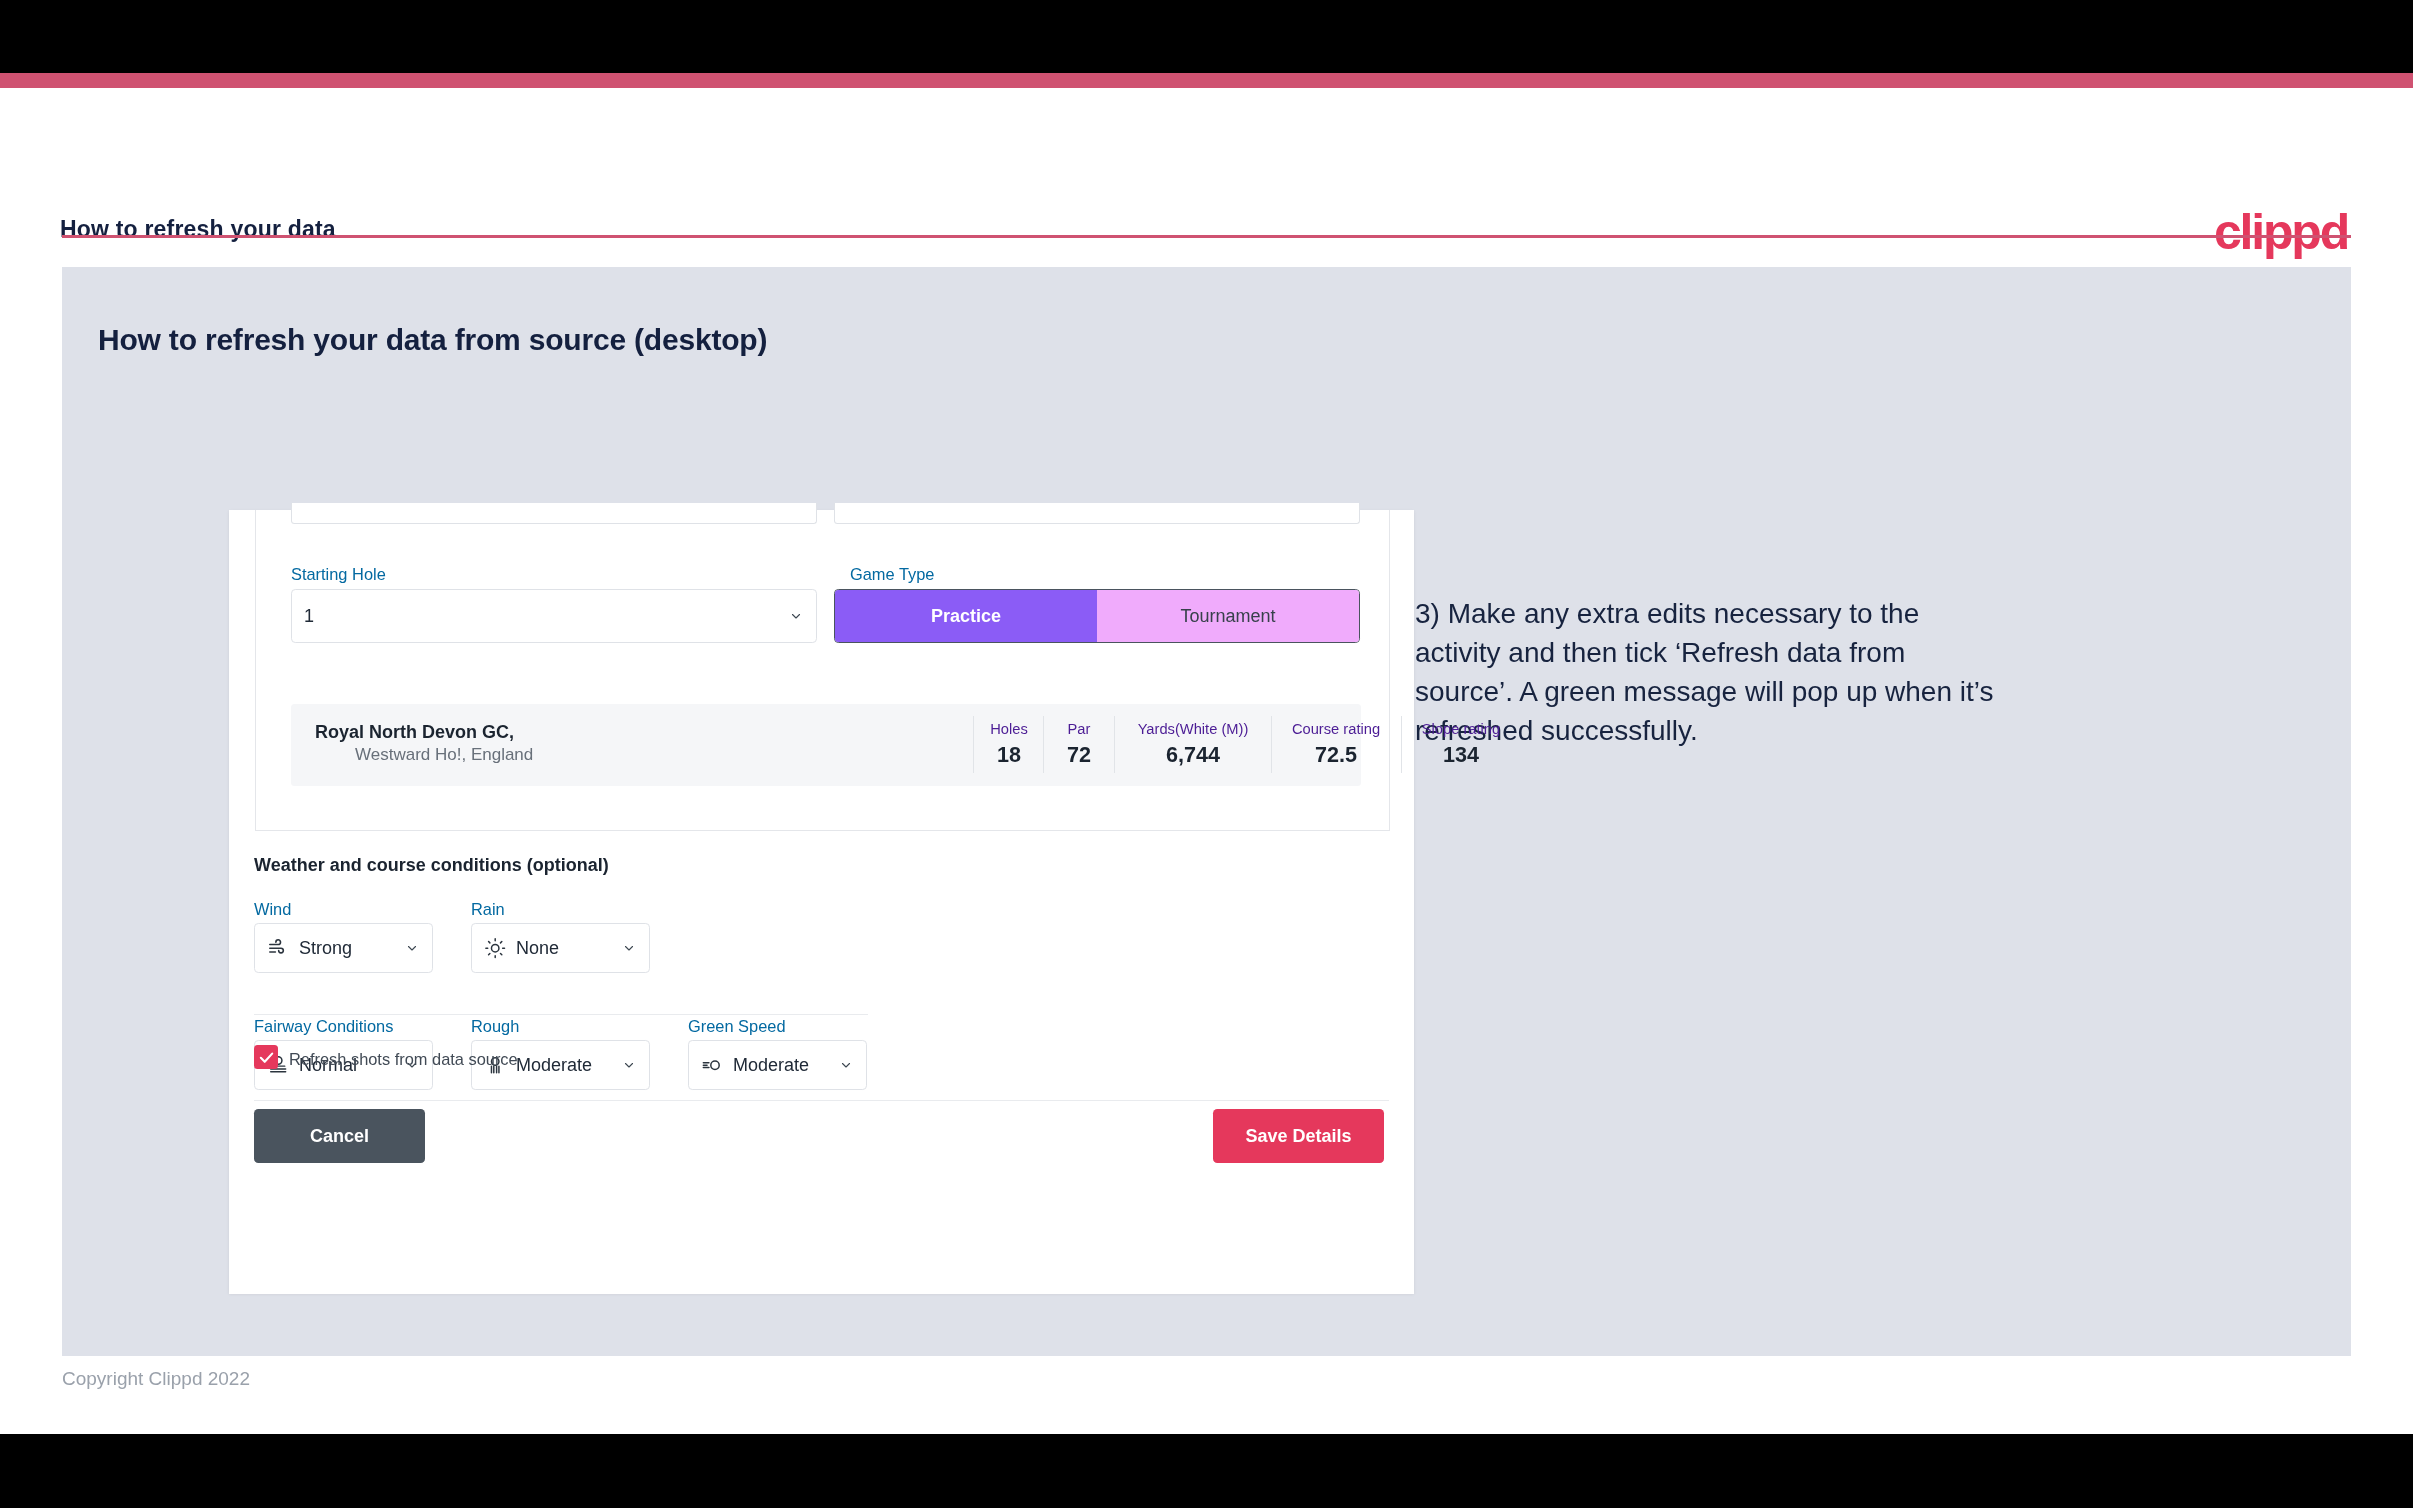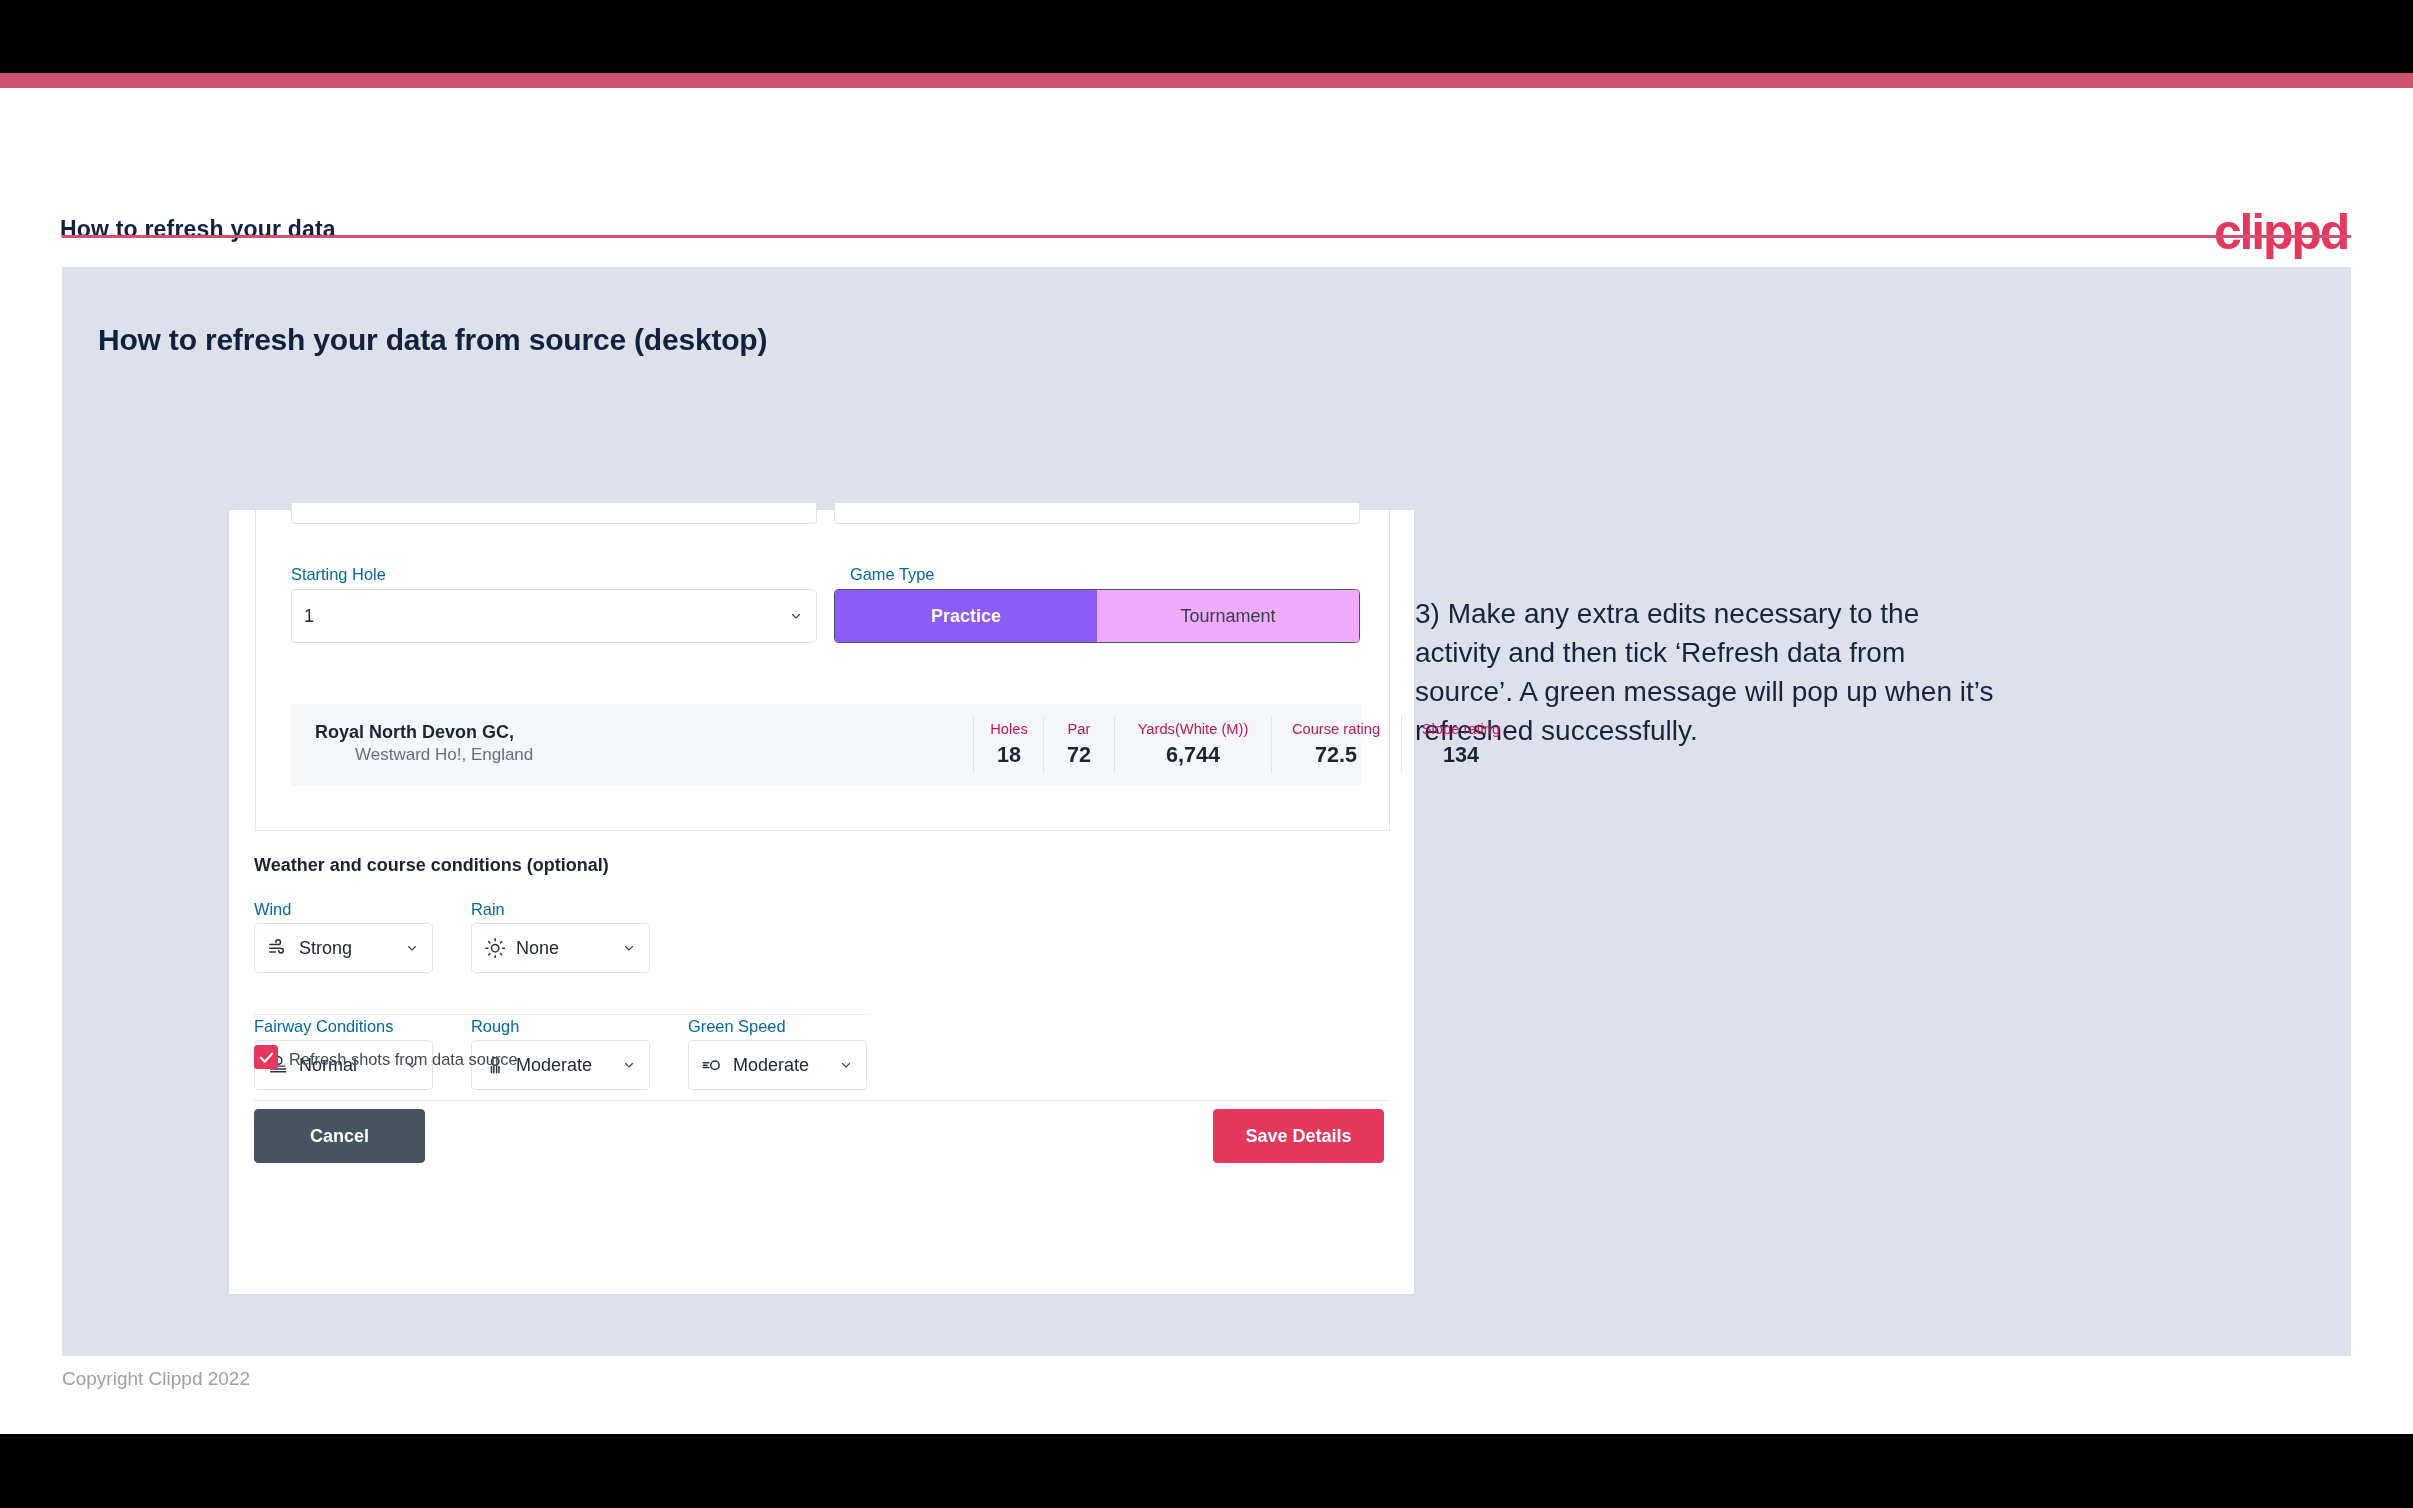--- a/index.html
+++ b/index.html
@@ -99,21 +99,21 @@
     background:#f5f6f8; border-radius:3.5px; display:flex; align-items:center;
   }
   .course-name { position:absolute; left:24px; top:17px; }
   .course-name .n1 { font-size:18px; font-weight:700; color:#1b2430; line-height:22.4px; }
   .course-name .n2 { font-size:17px; font-weight:400; color:#68707a; line-height:24px;margin-left:40px; }
   .stat {
     position:absolute; top:12px; height:57px;
     border-left:0.9px solid #e1e4e8; padding-left:0;
     display:flex; flex-direction:column; align-items:center; justify-content:center;
   }
-  .stat .k { font-size:14.7px; color:#be185d; margin-bottom:5.2px; }
+  .stat .k { font-size:14.7px; color:#4c1d95; margin-bottom:5.2px; }
   .stat .v { font-size:21.6px; font-weight:700; color:#1b2430; }
 
   
   .section-title {
     position:absolute; left:0px; top:345px;
     font-size:18px; font-weight:700; color:#1b2430;
   }
   .divider { position:absolute; background:#e9ebee; height:0.9px; }
 
   

